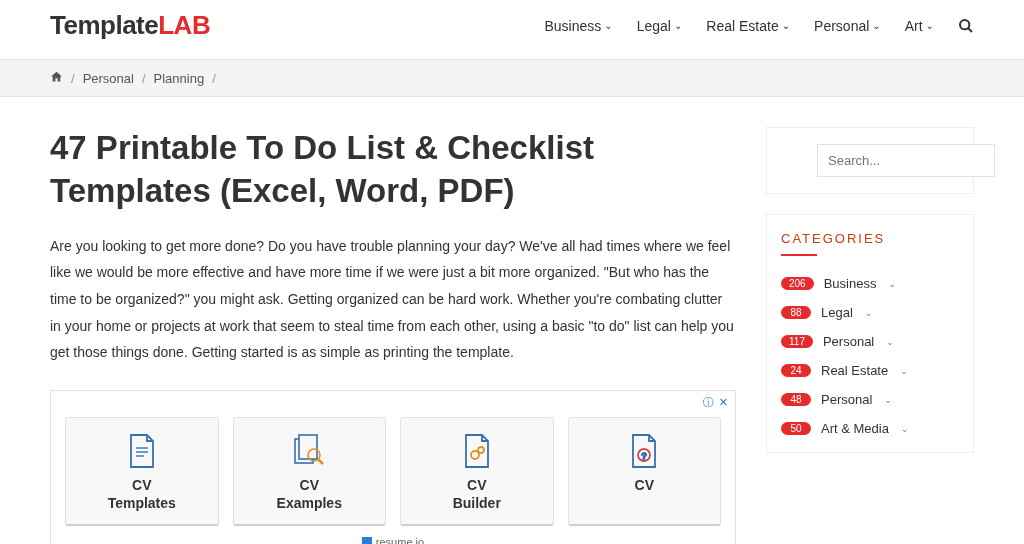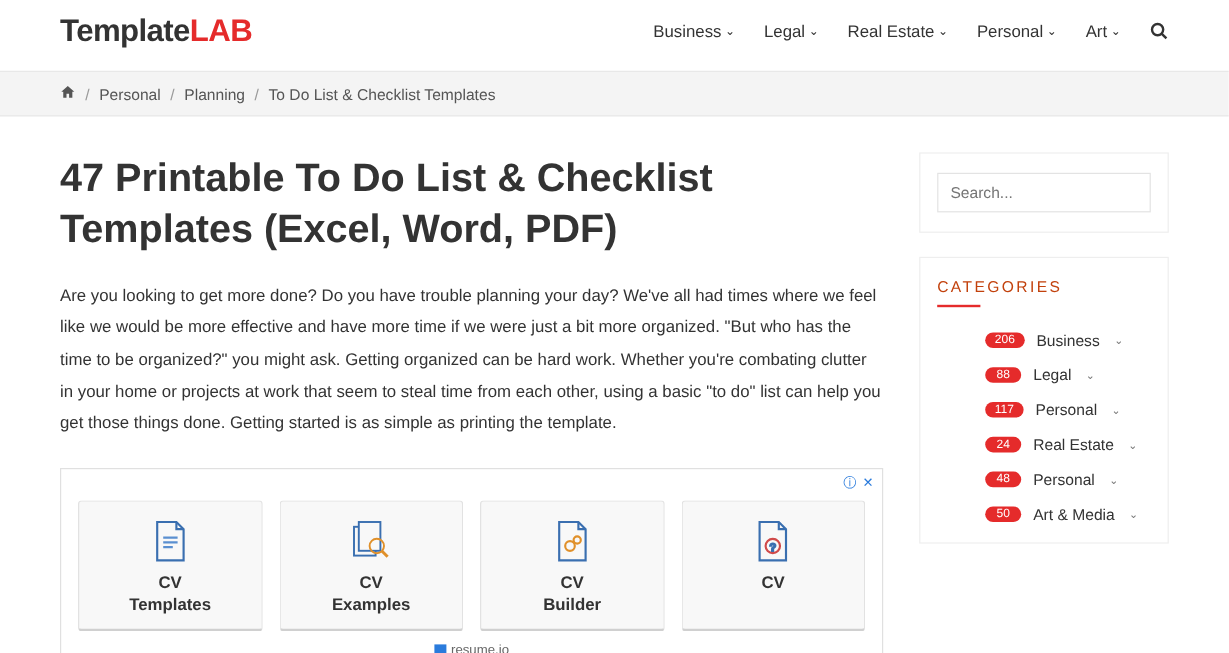--- a/index.html
+++ b/index.html
@@ -21,25 +21,25 @@
 .ad { border: 1px solid #e0e0e0; position: relative; padding: 26px 14px 12px; }
 .ad-info { position: absolute; top: 4px; right: 6px; font-size: 11px; color: #2a7bdc; letter-spacing: 1px; }
 .ad-row { display: flex; gap: 14px; justify-content: center; }
 .ad-card { flex: 1; background: #f8f8f8; border: 1px solid #e2e2e2; border-bottom: 2px solid #d0d0d0; border-radius: 3px; text-align: center; padding: 14px 6px 12px; cursor: pointer; }
 .ad-card .ico { height: 38px; display: flex; align-items: center; justify-content: center; margin-bottom: 6px; }
 .ad-card .lbl { font-size: 14px; font-weight: 700; color: #333; line-height: 1.3; }
 .ad-foot { text-align: center; margin-top: 10px; font-size: 11px; color: #666; display:flex; align-items:center; justify-content:center; gap:4px;}
 .ad-foot-ico { width:10px; height:10px; background:#2a7bdc; }
 .sidebar { width: 208px; }
 .side-box { border: 1px solid #eee; padding: 16px 14px; margin-bottom: 20px; background:#fff; }
-.search-input { width: 100%; border: 1px solid #e3e3e3; padding: 8px 10px; font-size: 13px; color:#555; }
+.search-input { width: 100%; border: 1px solid #e3e3e3; padding: 8px 10px; font-size: 13px; color:#555;margin-left:36px; }
 .cat-heading { font-size: 13px; letter-spacing: 2px; color: #c2410c; font-weight: 400; margin-bottom: 8px; }
 .cat-underline { width: 36px; height: 2px; background: #e52b2b; margin-bottom: 20px; }
 .cat-list { display: flex; flex-direction: column; gap: 14px; }
-.cat-item { display: flex; align-items: center; gap: 10px; font-size: 13px; color: #333; cursor: pointer; margin-left: 40px; }
+.cat-item { display: flex; align-items: center; gap: 10px; font-size: 13px; color: #333; cursor: pointer; }
 .badge { background: #e52b2b; color: #fff; border-radius: 10px; padding: 1px 8px; font-size: 10px; min-width: 30px; text-align: center; }
 .cat-item .chevron { color:#777; font-size:9px; margin-left:2px;}
 </style>
 </head>
 <body>
 
 <div class="header">
   <div class="logo">
     <span>Template</span><span class="lab">LAB</span>
   </div>
@@ -77,21 +77,20 @@
   <span>
     <svg width="13" height="13" viewBox="0 0 24 24" fill="#555">
         <path d="M12 3l10 9h-3v9h-5v-6h-4v6H5v-9H2z"></path>
       </svg>
   </span>
   <span class="sep">/</span>
   <a>Personal</a>
   <span class="sep">/</span>
   <a>Planning</a>
   <span class="sep">/</span>
-  <span>To Do List &amp; Checklist Templates</span>
 </div>
 
 <div class="container">
   <div class="main">
     <h1 class="page-title">47 Printable To Do List &amp; Checklist Templates (Excel, Word, PDF)</h1>
     <p class="intro">Are you looking to get more done? Do you have trouble planning your day? We've all had times where we feel like we would be more effective and have more time if we were just a bit more organized.  "But who has the time to be organized?" you might ask. Getting organized can be hard work. Whether you're combating clutter in your home or projects at work that seem to steal time from each other, using a basic "to do" list can help you get those things done. Getting started is as simple as printing the template.</p>
 
     <div class="ad">
       <div class="ad-info">ⓘ ✕</div>
       <div class="ad-row">

